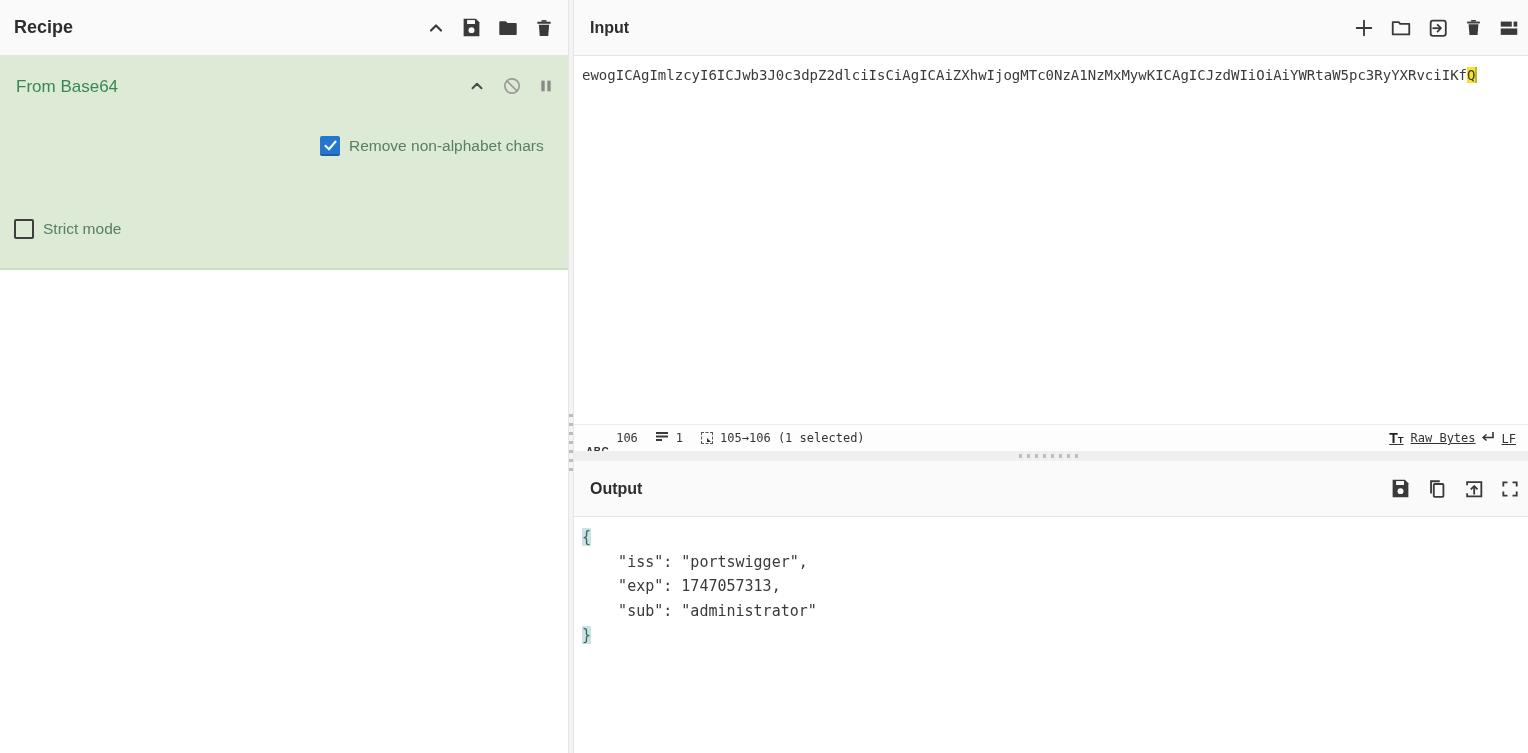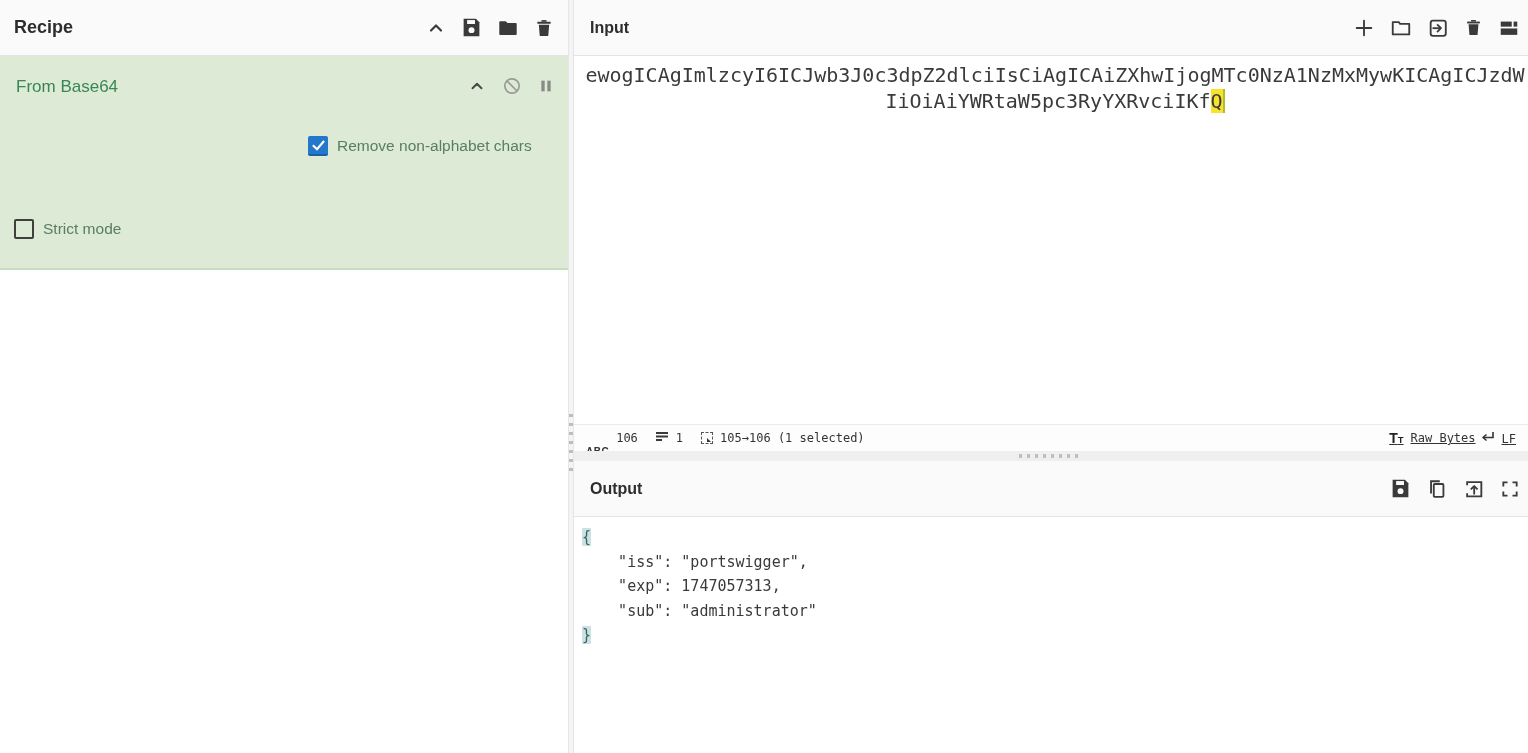--- a/index.html
+++ b/index.html
@@ -30,21 +30,21 @@
                box-shadow:0 1px 2px rgba(0,0,0,0.06); }
   .arg-field .field-label { position:absolute; left:12px; top:5px; font-size:11.5px; color:#4d9c63; }
   .arg-field .field-value { position:absolute; left:11px; top:21px;
                font-family:"DejaVu Sans Mono", monospace; font-size:14.5px; color:#333; }
   .dropdown-caret { position:absolute; right:13px; top:23px; width:0; height:0;
                border-left:5px solid transparent; border-right:5px solid transparent;
                border-top:6px solid #7c7c7c; }
 
   .check-row { position:absolute; display:flex; align-items:center; gap:9px;
                font-size:15.5px; color:#587f62; cursor:pointer; }
-  .remove-row { left:308px; top:80px;text-align:center; }
+  .remove-row { left:320px; top:80px;text-align:center; }
   .strict-row { left:14px; top:163px; }
   .checkbox { width:20px; height:20px; border-radius:2px; flex:0 0 auto; }
   .checkbox.checked { background:#2577cc; display:flex; align-items:center; justify-content:center;
                       border-bottom:2px solid #1b5fa8; }
   .checkbox.unchecked { border:2px solid #3f3f3f; background:transparent; }
 
   
   .v-divider { position:absolute; left:568px; top:0; width:6px; height:753px; background:#f4f4f4;
                border-left:1px solid #e6e6e6; border-right:1px solid #e6e6e6; cursor:col-resize; }
   .v-grip { position:absolute; left:0; top:414px; width:4px; height:60px;
@@ -52,22 +52,22 @@
 
   
   .io-panel { position:absolute; left:574px; top:0; width:954px; height:753px; background:#fff; }
   .io-header { padding:0 8px 0 16px; }
   .io-header .panel-title { font-size:16px; }
   .io-header .toolbar { gap:15px; }
 
   .input-area { position:absolute; top:56px; left:0; width:954px; height:368px;
                 background:#fff; overflow:hidden; cursor:text; }
   .code-input { padding:6px 0 0 8px; font-family:"DejaVu Sans Mono", monospace;
-                font-size:20px; line-height:26px; color:#3a3a3a;
-                white-space:pre-wrap; word-break:break-all;text-align:center; }
+                font-size:14px; line-height:26px; color:#3a3a3a;
+                white-space:pre-wrap; word-break:break-all; }
   .sel-char { background:#f7e32b; border-right:2px solid #aebf2a; }
 
   .status-bar { position:absolute; top:424px; left:0; width:954px; height:27px;
                 background:#fdfdfd; border-top:1px solid #eaeaea;
                 display:flex; align-items:center; gap:18px; padding:0 12px;
                 font-family:"DejaVu Sans Mono", monospace; font-size:12px; color:#333; }
   .status-item { display:flex; align-items:center; gap:7px; }
   .abc-glyph { font-family:"Liberation Sans", sans-serif; font-size:10px; font-weight:bold; letter-spacing:0.5px;margin-top:27px; }
   .sel-box { position:relative; width:12px; height:12px; border:1px dashed #555; }
   .sel-box::after { content:""; position:absolute; right:1px; bottom:1px; width:0; height:0;

